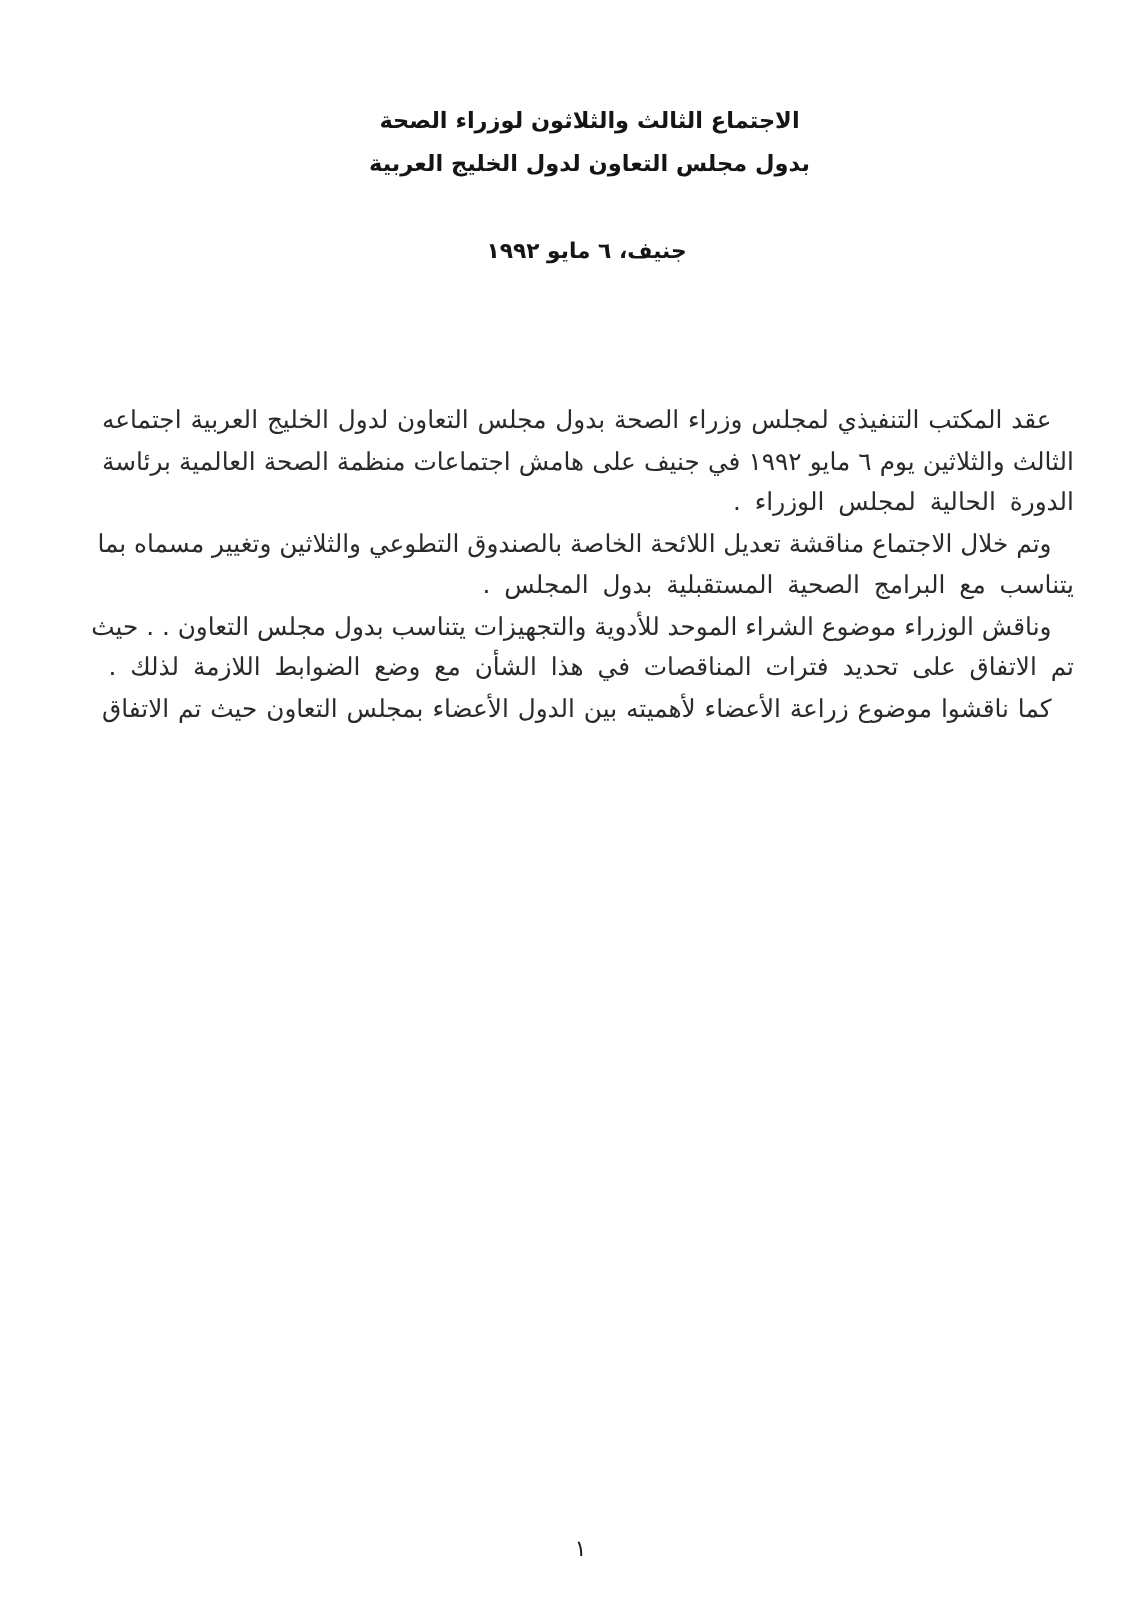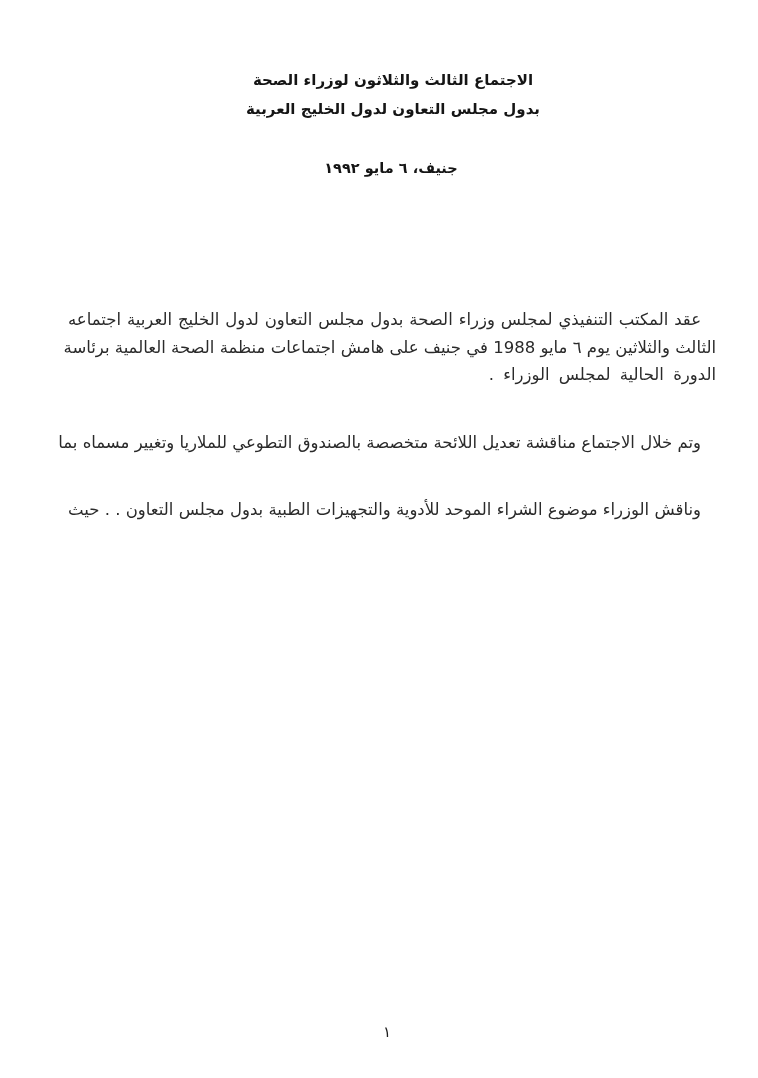--- a/index.html
+++ b/index.html
@@ -69,21 +69,20 @@
   }
   
   .line.just {
     text-align: justify;
     text-align-last: justify;
     text-justify: inter-word;
   }
   
   .line.first {
     text-indent: 15px;
-    margin-top: 40px;
   }
   
   .line.end {
     word-spacing: 4px;
   }
   
   .page-number {
     position: absolute;
     top: 1021px;
     left: 0;
@@ -105,32 +104,35 @@
     <div class="title-line">الاجتماع الثالث والثلاثون لوزراء الصحة</div>
     <div class="title-line">بدول مجلس التعاون لدول الخليج العربية</div>
   </div>
 
   <div class="date-line">جنيف، ٦ مايو ١٩٩٢</div>
 
   <div class="body-text">
 
     <div class="paragraph">
       <div class="line just first">عقد المكتب التنفيذي لمجلس وزراء الصحة بدول مجلس التعاون لدول الخليج العربية اجتماعه</div>
-      <div class="line just">الثالث والثلاثين يوم ٦ مايو 1988 في جنيف على هامش اجتماعات منظمة الصحة العالمية برئاسة</div>
+      <div class="line just">الثالث والثلاثين يوم ٦ مايو ١٩٩٢ في جنيف على هامش اجتماعات منظمة الصحة العالمية برئاسة</div>
       <div class="line end">الدورة الحالية لمجلس الوزراء .</div>
     </div>
 
     <div class="paragraph">
-      <div class="line just first">وتم خلال الاجتماع مناقشة تعديل اللائحة متخصصة بالصندوق التطوعي للملاريا وتغيير مسماه بما</div>
+      <div class="line just first">وتم خلال الاجتماع مناقشة تعديل اللائحة الخاصة بالصندوق التطوعي والثلاثين وتغيير مسماه بما</div>
+      <div class="line end">يتناسب مع البرامج الصحية المستقبلية بدول المجلس .</div>
     </div>
 
     <div class="paragraph">
-      <div class="line just first">وناقش الوزراء موضوع الشراء الموحد للأدوية والتجهيزات الطبية بدول مجلس التعاون . . حيث</div>
+      <div class="line just first">وناقش الوزراء موضوع الشراء الموحد للأدوية والتجهيزات يتناسب بدول مجلس التعاون . . حيث</div>
+      <div class="line end">تم الاتفاق على تحديد فترات المناقصات في هذا الشأن مع وضع الضوابط اللازمة لذلك .</div>
     </div>
 
     <div class="paragraph">
+      <div class="line just first">كما ناقشوا موضوع زراعة الأعضاء لأهميته بين الدول الأعضاء بمجلس التعاون حيث تم الاتفاق</div>
     </div>
 
   </div>
 
   <div class="page-number">١</div>
 
 </div>
 
 </body></html>

